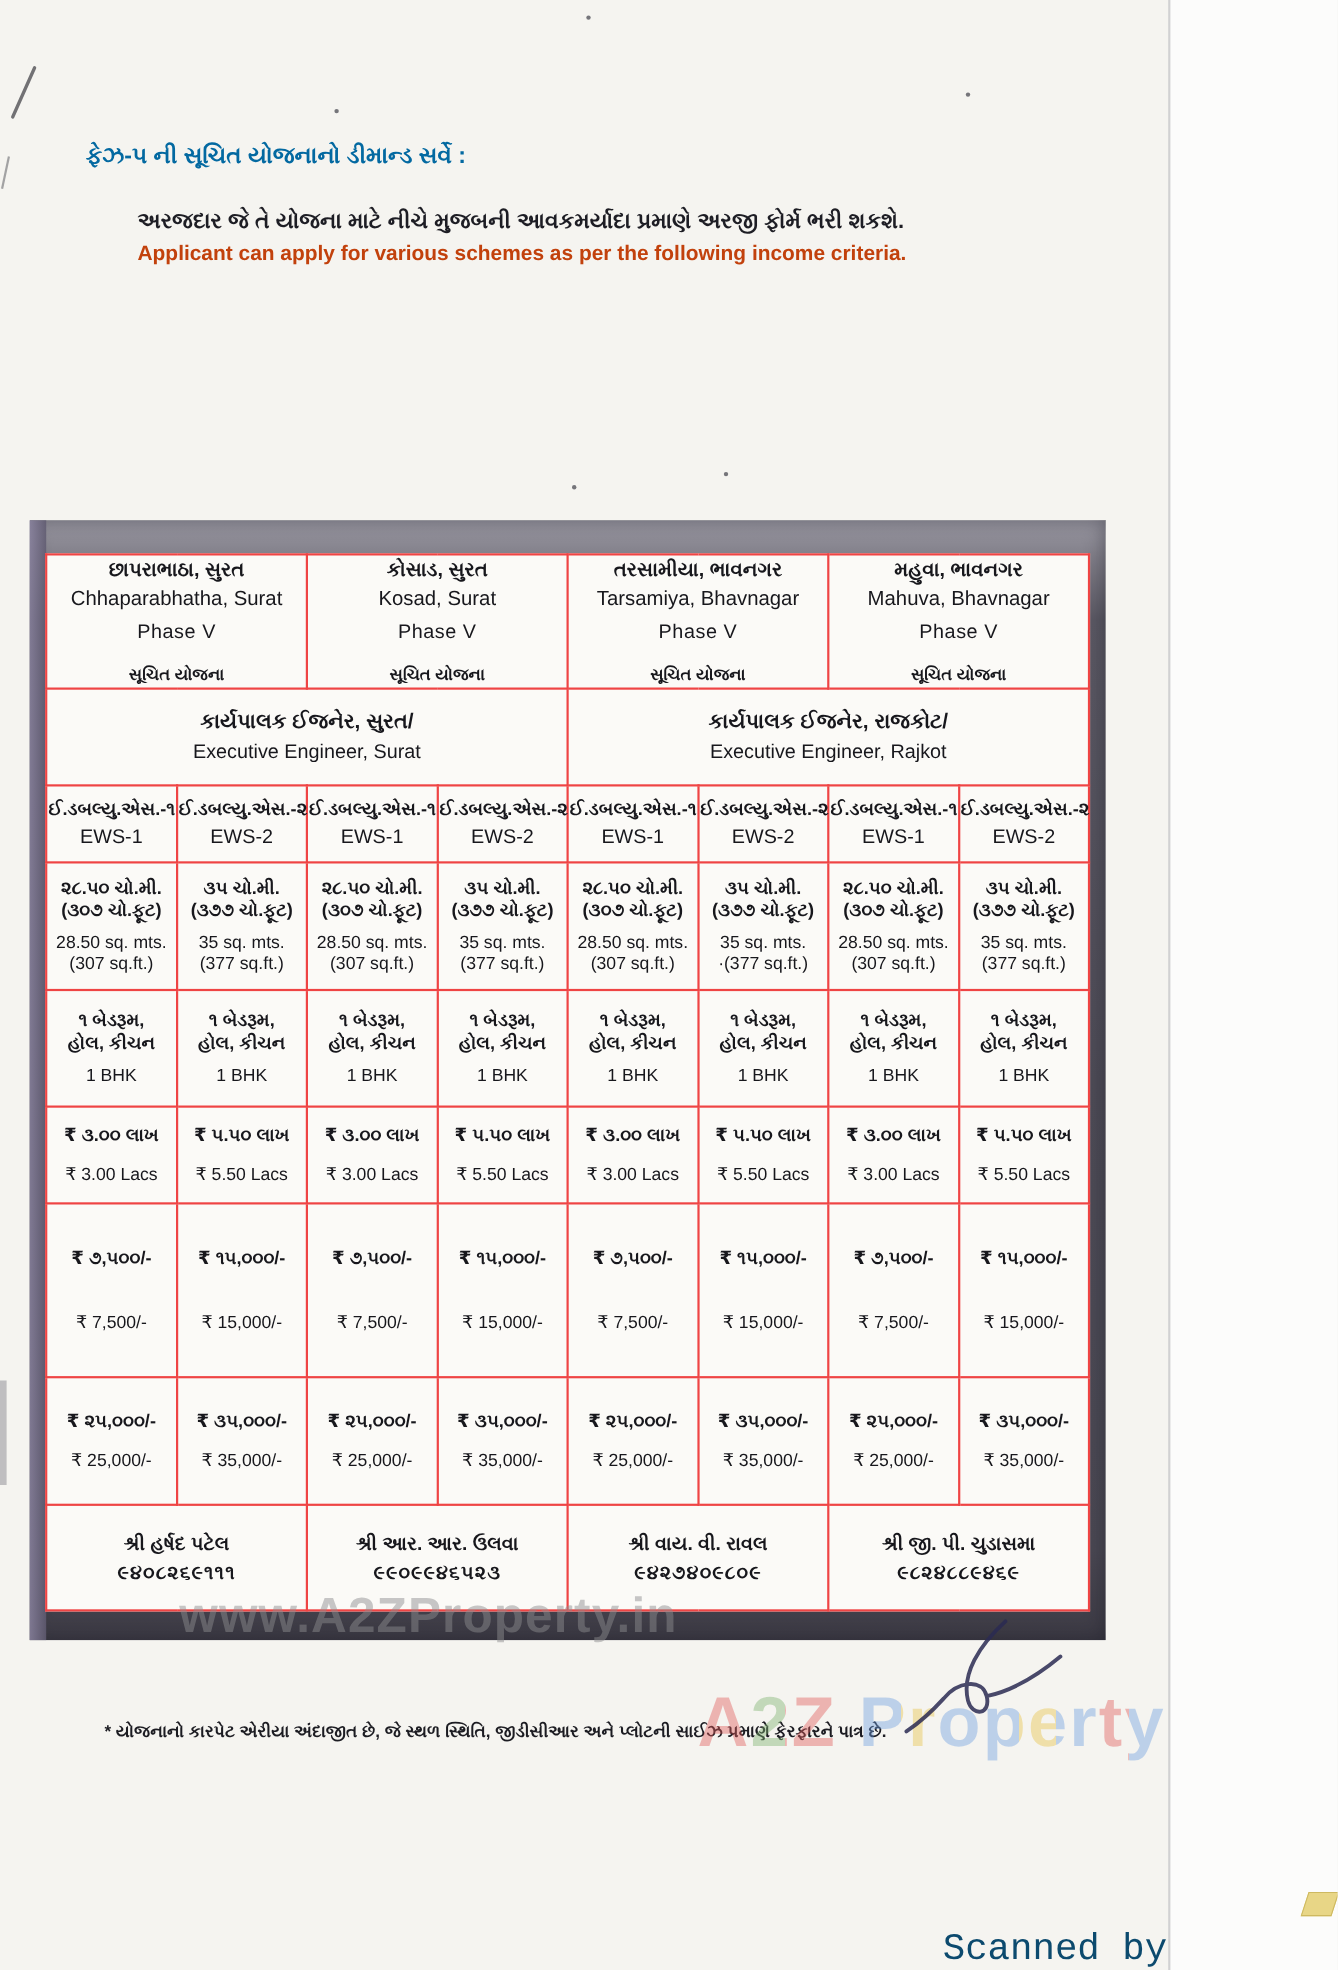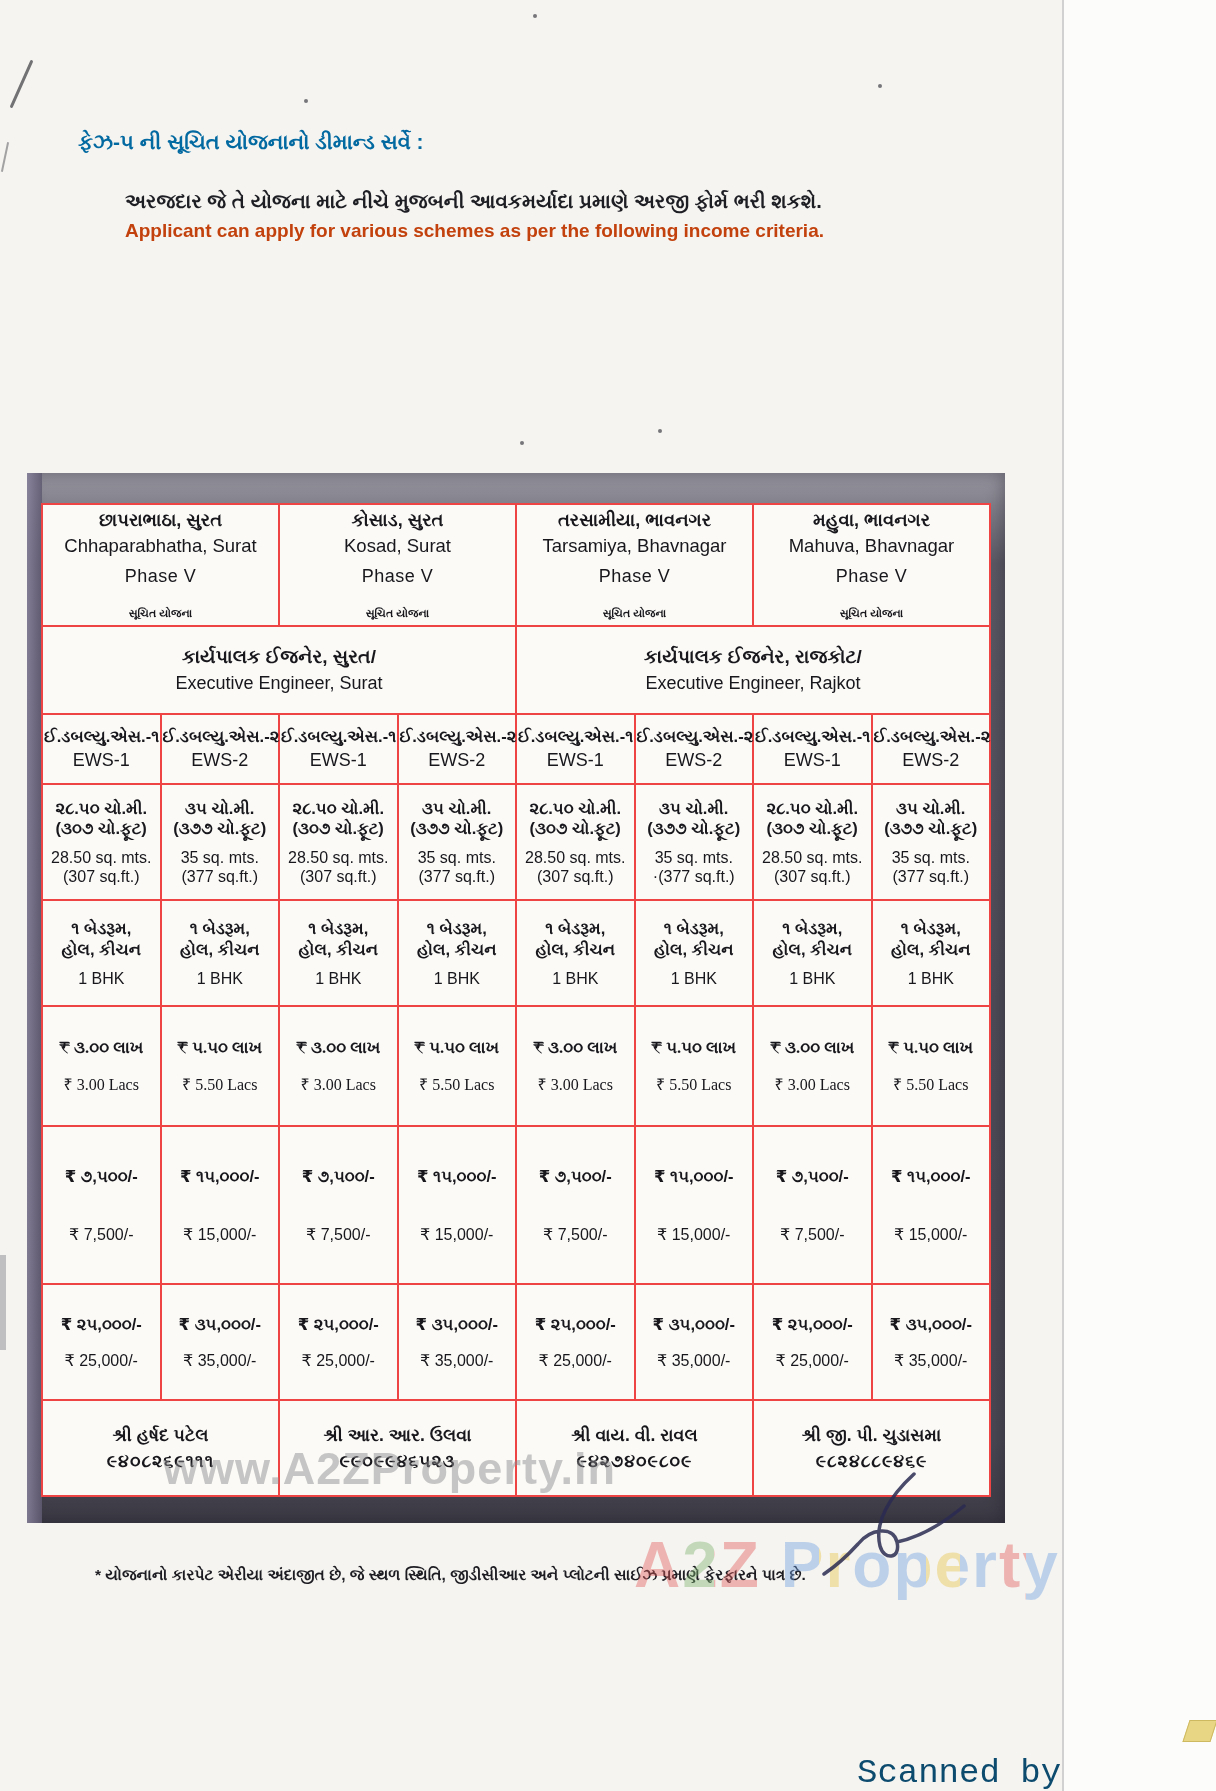--- a/index.html
+++ b/index.html
@@ -25,28 +25,28 @@
     padding:30px 14px 26px 14px;box-sizing:border-box;
     background:linear-gradient(180deg,#9b99a3 0px,#807e88 34px,#5b5964 90px,#4e4c57 50%,#4a4853 92%,#3d3b45 100%);
     box-shadow:inset 0 0 18px rgba(20,20,30,.45);
   }
   .frame:before{content:"";position:absolute;left:0;top:0;bottom:0;width:15px;
     background:linear-gradient(90deg,#8b84a0,#5f5a70);opacity:.85;}
   table.sch{border-collapse:collapse;width:100%;table-layout:fixed;position:relative;background:#fbfaf7;}
   table.sch td,table.sch th{border:2px solid #ef4444;background:#fbfaf7;text-align:center;vertical-align:middle;padding:2px 1px;}
   td.sep,th.sep{border-left:3px solid #1e1e23;}
   tr.r-loc{height:122px;} tr.r-eng{height:88px;} tr.r-ews{height:70px;}
-  tr.r-area{height:116px;} tr.r-bhk{height:106px;} tr.r-lacs{height:120px;font-family:Liberation Serif, serif;}
+  tr.r-area{height:116px;} tr.r-bhk{height:106px;} tr.r-lacs{height:88px;}
   tr.r-pay1{height:158px;} tr.r-pay2{height:116px;} tr.r-contact{height:96px;}
   .gu{font-weight:700;font-size:16.5px;line-height:1.25;}
   .en{font-weight:400;font-size:16px;line-height:1.2;}
   .loc-gu{font-size:18px;font-weight:700;}
   .loc-en{font-size:18.5px;font-weight:400;margin-top:4px;}
   .loc-phase{font-size:18px;font-weight:400;margin-top:9px;letter-spacing:.5px;}
-  .loc-scheme{font-size:11px;font-weight:700;margin-top:20px;}
+  .loc-scheme{font-size:15px;font-weight:700;margin-top:20px;}
   .eng-gu{font-size:19px;font-weight:700;}
   .eng-en{font-size:18px;font-weight:400;margin-top:5px;}
   .ews-en{font-size:18px;margin-top:3px;}
   .gap{margin-top:9px;} .gap2{margin-top:16px;} .gap3{margin-top:38px;}
   .contact-name{font-size:17.5px;font-weight:700;}
   .contact-phone{font-size:17.5px;font-weight:700;margin-top:5px;letter-spacing:1px;}
   
   .footnote{position:absolute;left:95px;top:1566px;font-size:15.5px;font-weight:700;color:#1c1c22;}
   
   .wm-url{position:absolute;left:163px;top:1443px;font-size:45px;font-weight:700;

